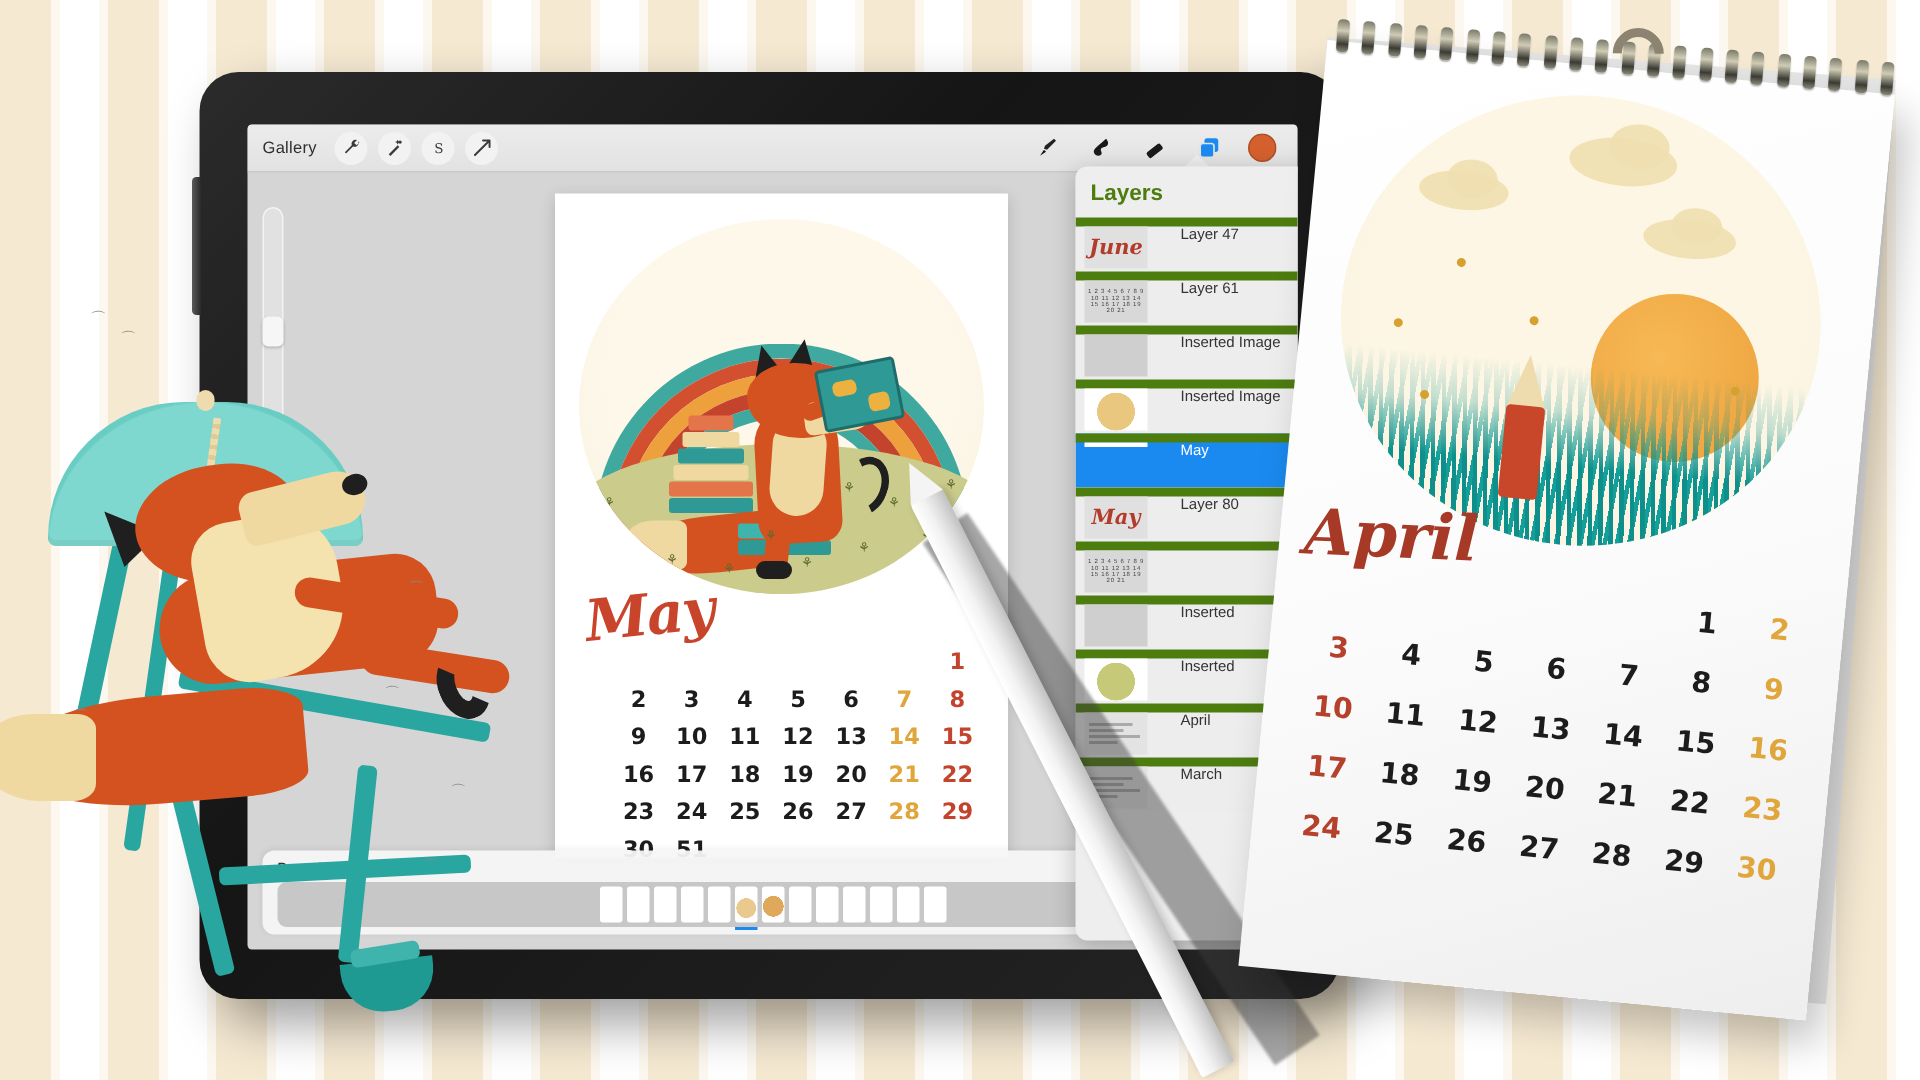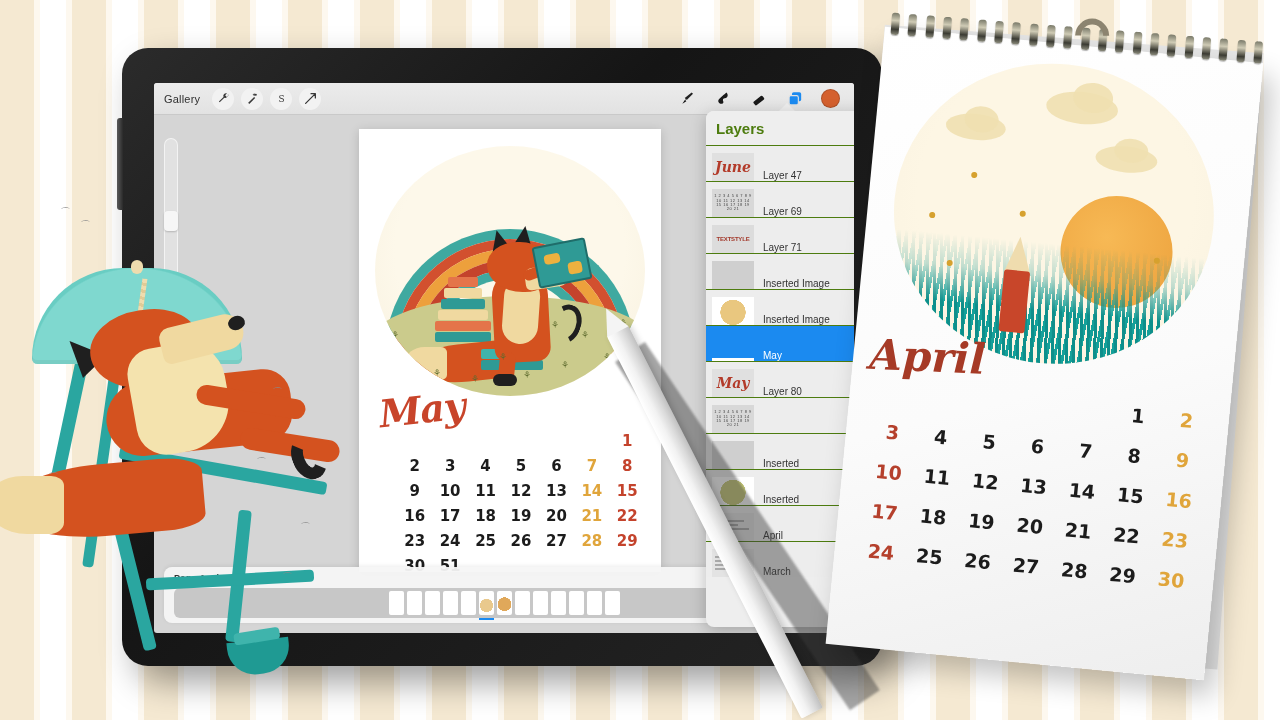--- a/index.html
+++ b/index.html
@@ -18,21 +18,21 @@
       #f5e9d2 0px, #f5e9d2 34px,
       #fdf8ef 34px, #fdf8ef 40px,
       #ffffff 40px, #ffffff 66px,
       #fdf8ef 66px, #fdf8ef 72px
     );
   }
 
   
   #tablet {
     position: absolute;
-    left: 122px; top: 48px;
+    left: 133px; top: 48px;
     width: 760px; height: 618px;
     background: linear-gradient(135deg,#2b2b2b 0%, #151515 40%, #242424 100%);
     border-radius: 26px;
     box-shadow: 14px 16px 34px rgba(0,0,0,.38);
   }
   #tablet:after{
     content:""; position:absolute; left:-5px; top:70px; width:6px; height:92px;
     background: linear-gradient(to right,#5a5a5a,#2a2a2a); border-radius:3px 0 0 3px;
   }
   #screen {
@@ -220,22 +220,22 @@
   #layers-caret{
     position:absolute; left:624px; top:20px; width:0;height:0;
     border-left:9px solid transparent;border-right:9px solid transparent;border-bottom:9px solid #eeeeee;
   }
   #layers-head{
     height:34px; display:flex; align-items:center; padding:0 10px;
     background:#eeeeee;
   }
   #layers-title{ font-size:15px; font-weight:700; color:#4d7c0f; }
   .layer-row{
-    display:flex; align-items:flex-end; height:36px;
-    border-top:1px solid #4d7c0f; background:#ededed; padding-right:8px;
+    display:flex; align-items:flex-start; height:36px;
+    border-top:6px solid #4d7c0f; background:#ededed; padding-right:8px;gap:13px;
   }
   .layer-row.selected{ background:#1b8af0; }
   .layer-row.selected .layer-name{ color:#fff; }
   .layer-thumb{
     width:42px; height:28px; margin:0 9px 0 6px; background:#d2d2d2; flex:none;
     display:flex; align-items:center; justify-content:center; overflow:hidden;
     font-size:7px;
   }
   .layer-name{ color:#333; font-size:10px; flex:1; }
   .layer-ctl{ color:#888; font-size:8px; }
@@ -592,26 +592,21 @@
         <span id="layers-title">Layers</span>
 
       </div>
       <div id="layers-list">
           <div class="layer-row">
             <div class="layer-thumb th-june">June</div>
             <span class="layer-name">Layer 47</span>
           </div>
           <div class="layer-row">
             <div class="layer-thumb th-grid">1 2 3 4 5 6 7 8 9 10 11 12 13 14 15 16 17 18 19 20 21</div>
-            <span class="layer-name">Layer 69</span>
-          </div>
-          <div class="layer-row">
-            <div class="layer-thumb th-txt">TEXTSTYLE</div>
-            <span class="layer-name">Layer 71</span>
-            <span class="layer-ctl"></span>
+            <span class="layer-name">Layer 61</span>
           </div>
           <div class="layer-row">
             <div class="layer-thumb th-blank"></div>
             <span class="layer-name">Inserted Image</span>
             <span class="layer-ctl"></span>
           </div>
           <div class="layer-row">
             <div class="layer-thumb th-img1"></div>
             <span class="layer-name">Inserted Image</span>
             <span class="layer-ctl"></span>

